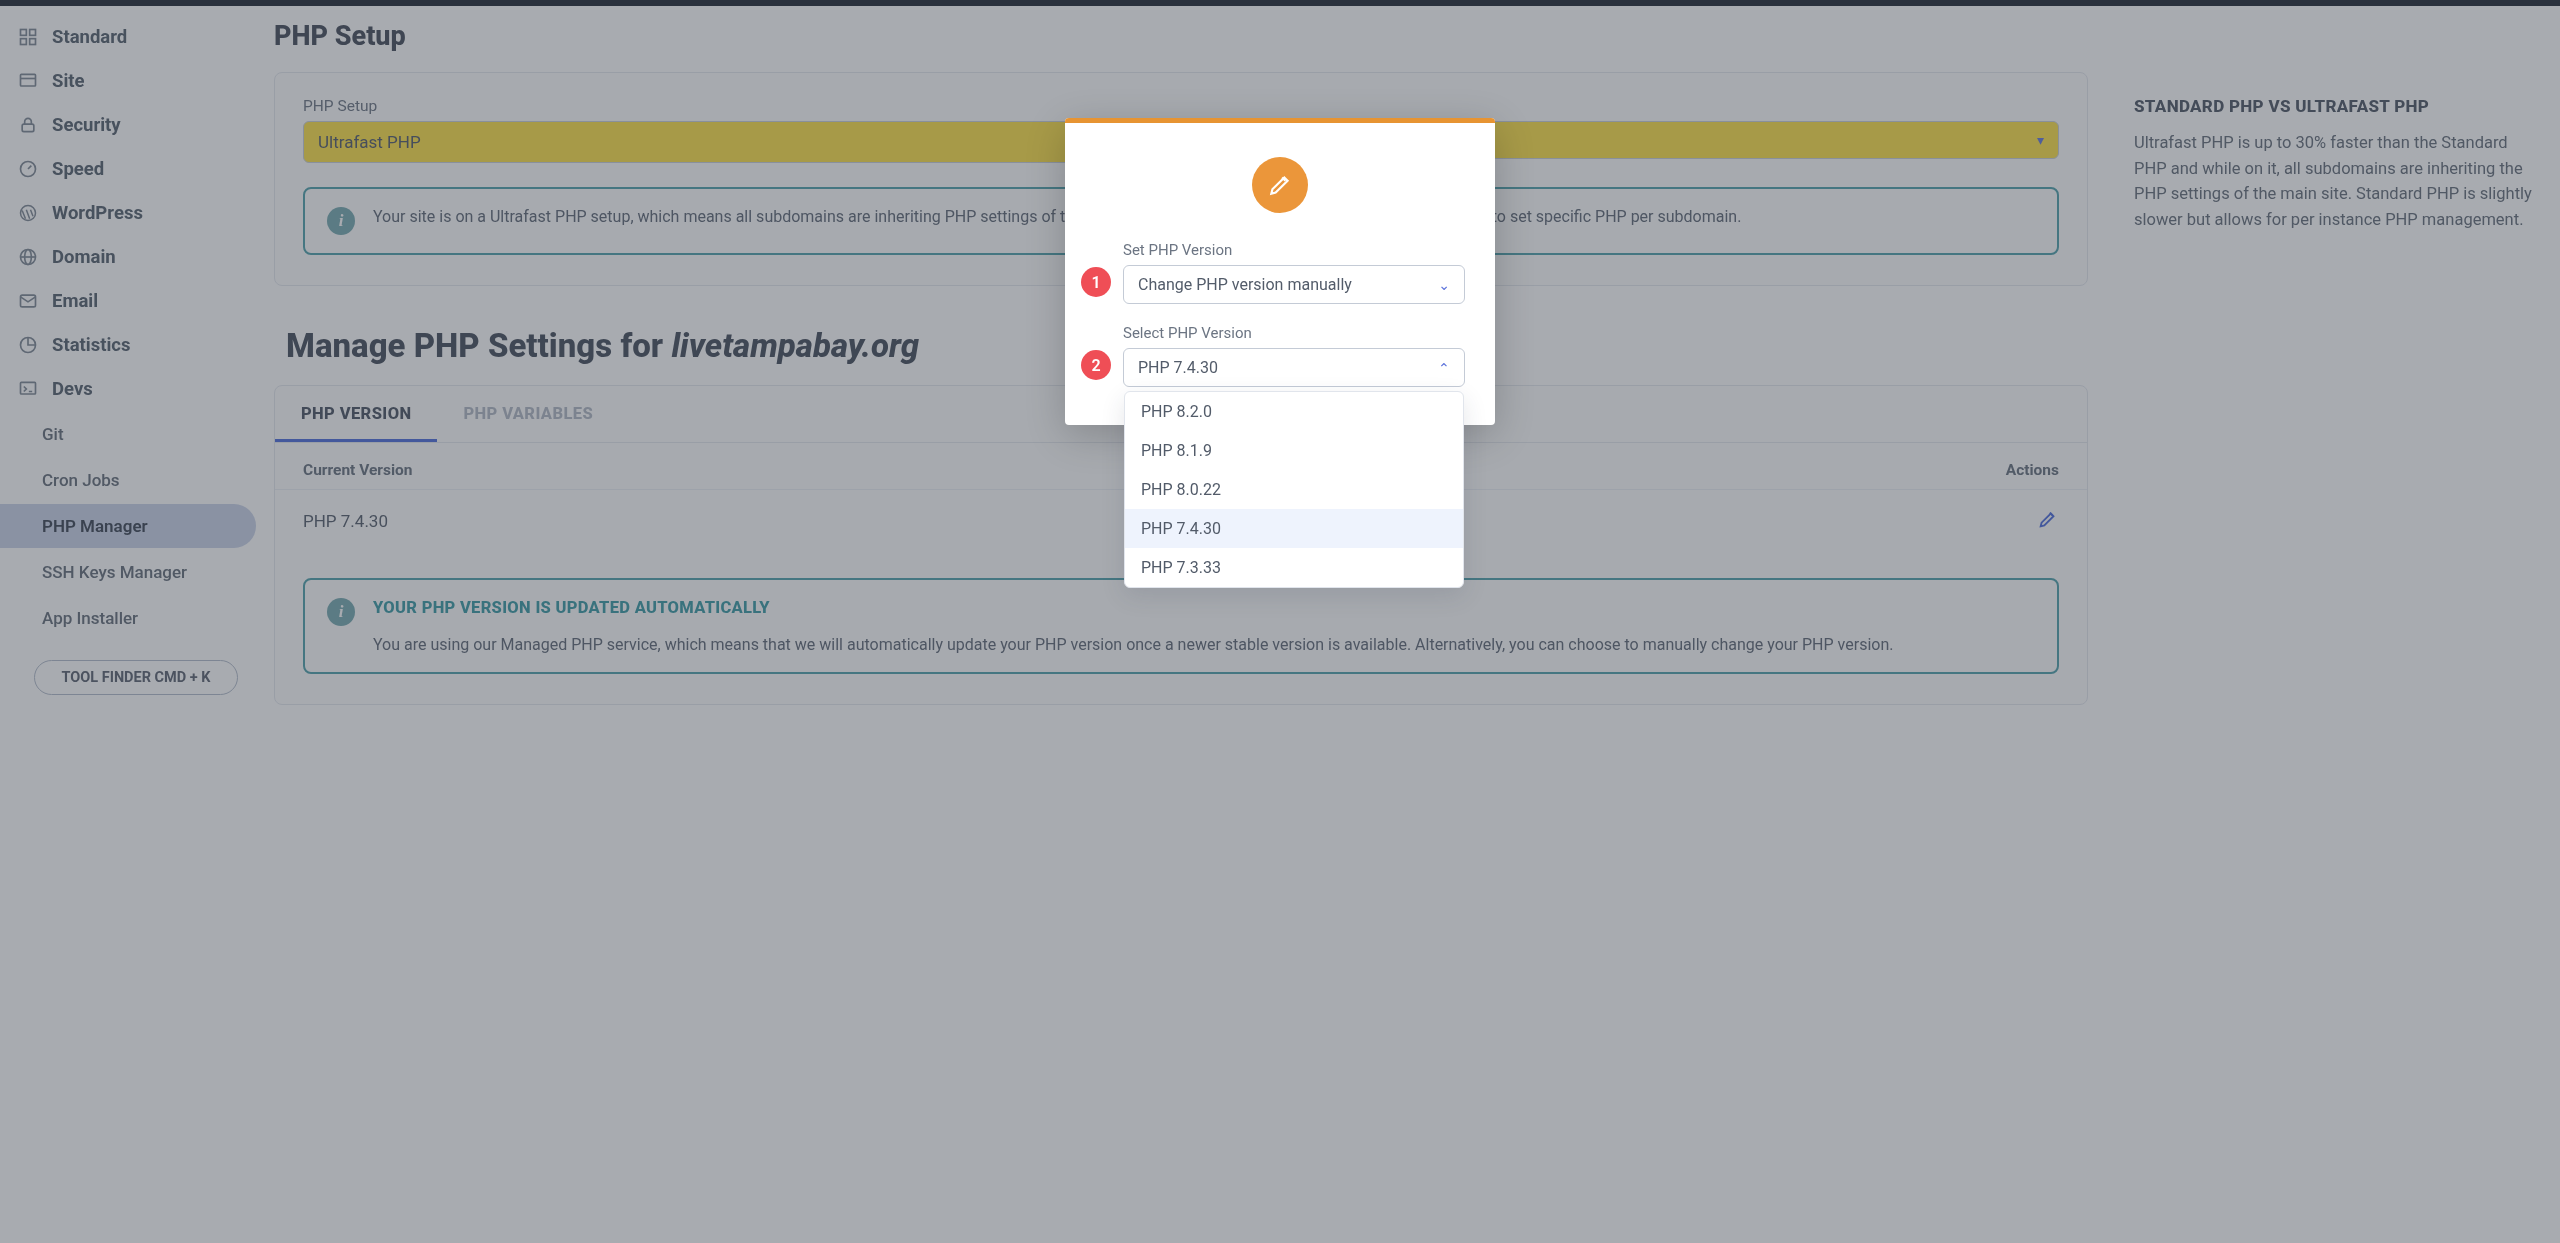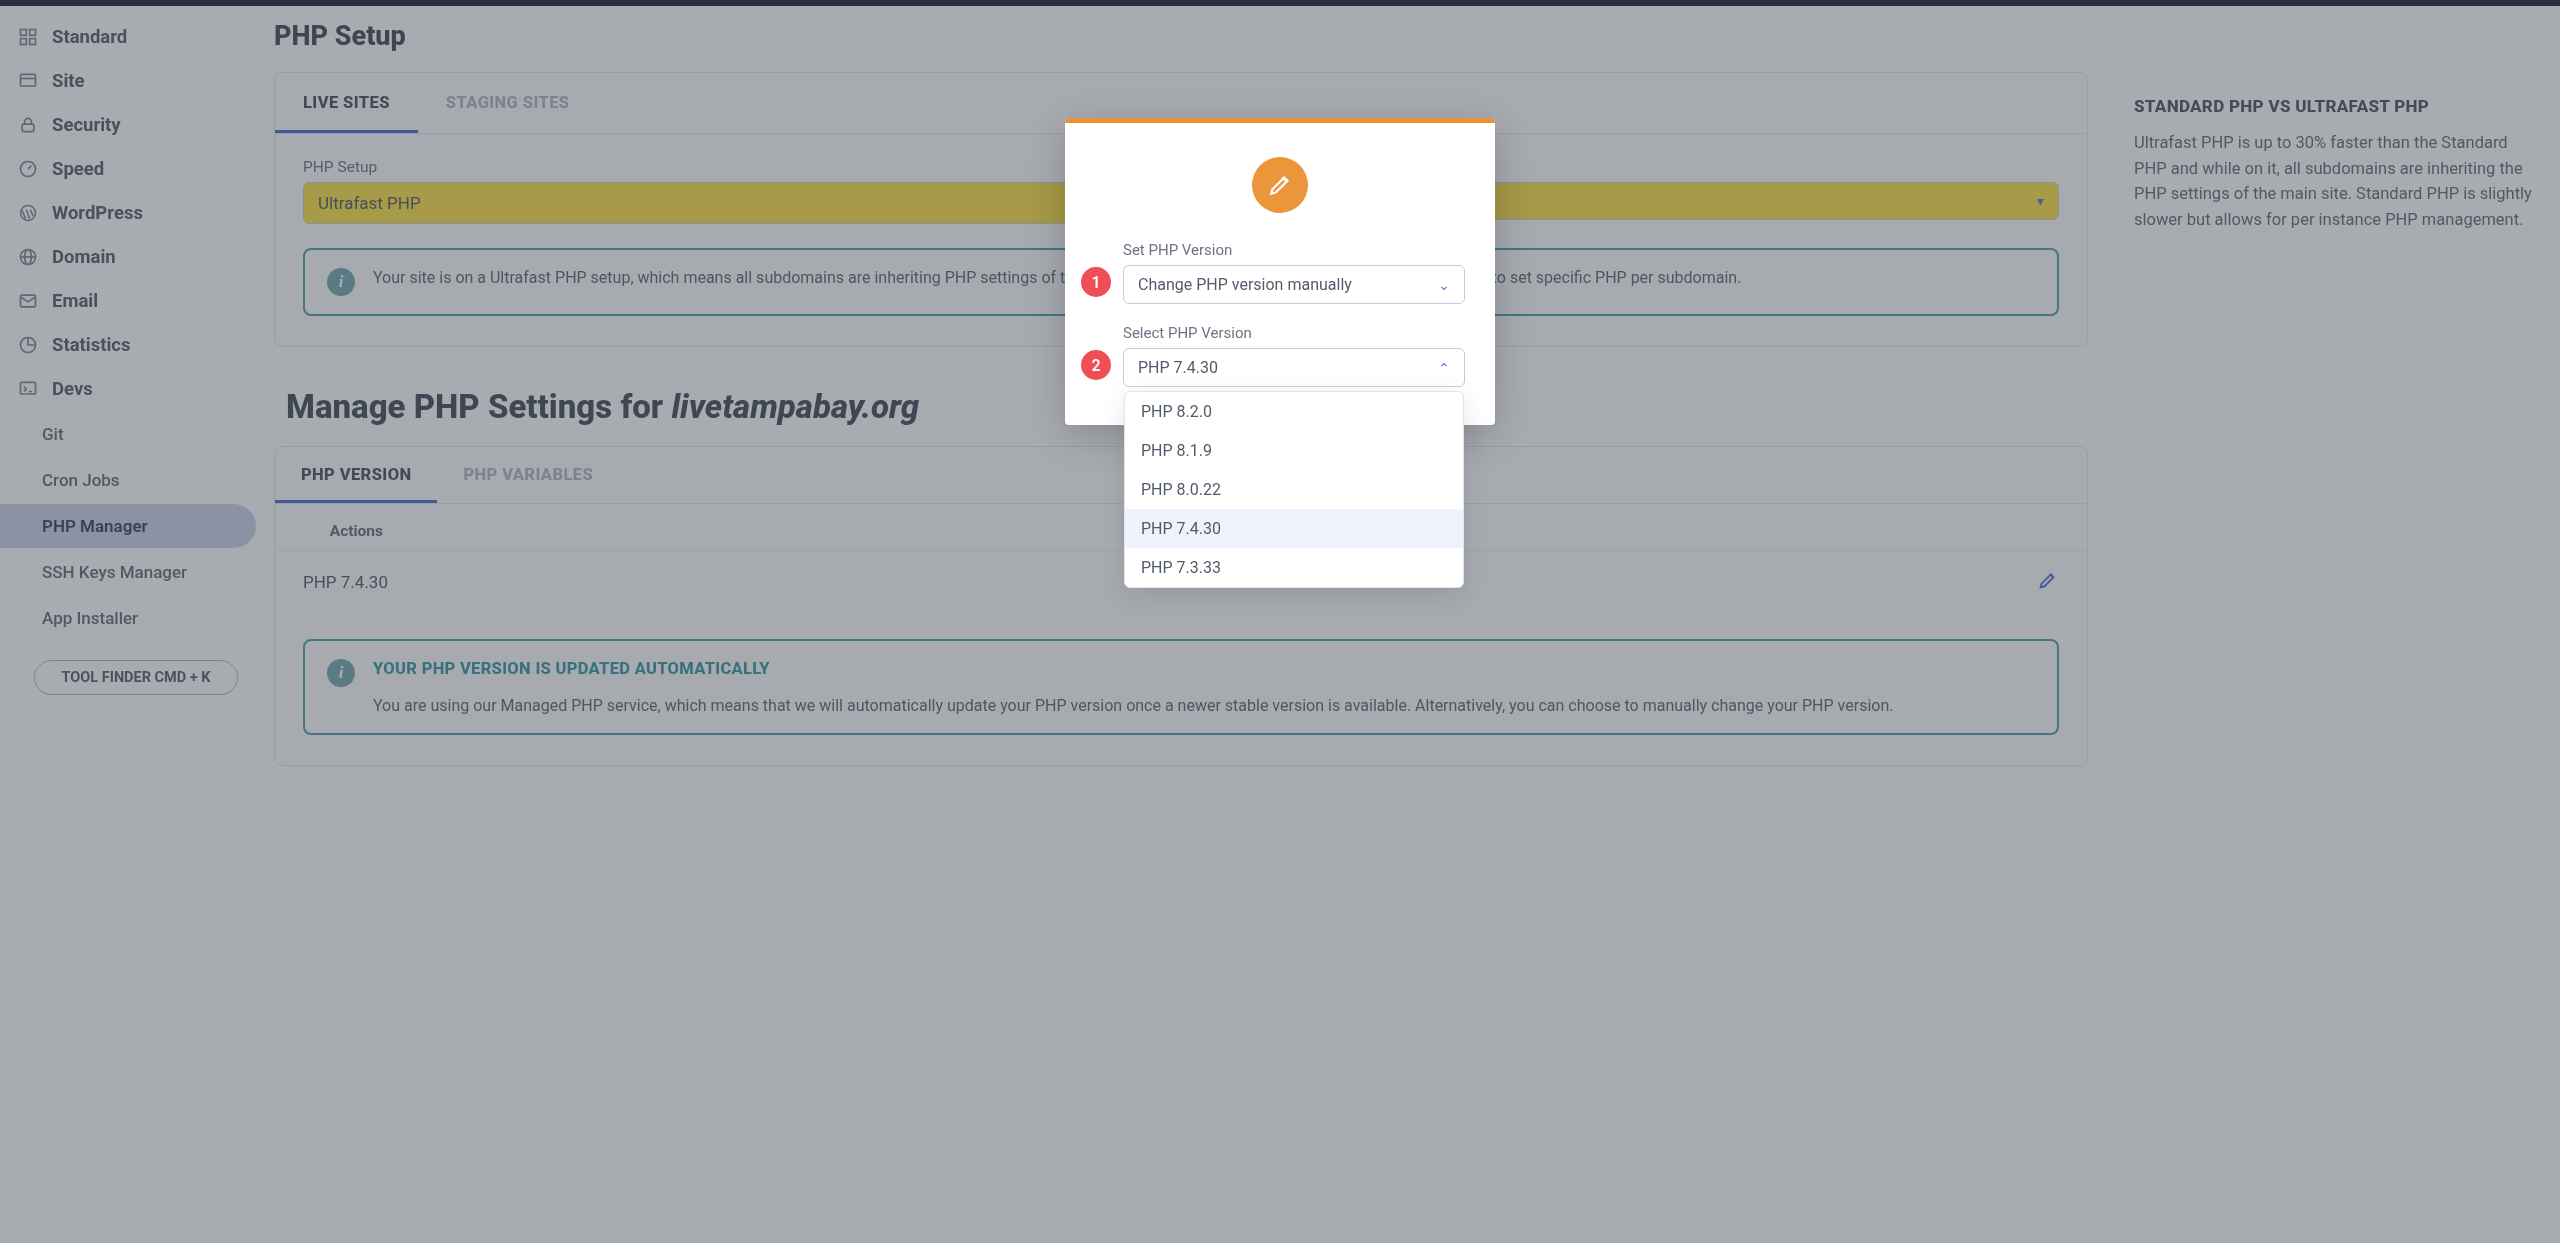--- a/index.html
+++ b/index.html
@@ -401,24 +401,20 @@
     <div class="toolfinder">TOOL FINDER CMD + K</div>
   </nav>
 
   <main class="main">
     <h1 class="page-title">PHP Setup</h1>
 
     <div class="cols">
       <div class="left-col">
 
         <div class="card">
-          <div class="tabs">
-            <div class="tab active">LIVE SITES</div>
-            <div class="tab">STAGING SITES</div>
-          </div>
           <div class="card-body">
             <div class="two-selects">
               <div>
                 <div class="label">PHP Setup</div>
                 <div class="select">
                   <span>Ultrafast PHP</span>
                   <span class="chev">▾</span>
                 </div>
               </div>
               <div>
@@ -439,20 +435,21 @@
         <h2 class="section-title">
           <span>Manage PHP Settings for </span><span class="site">livetampabay.org</span>
         </h2>
 
         <div class="card">
           <div class="tabs tabs2">
             <div class="tab active">PHP VERSION</div>
             <div class="tab">PHP VARIABLES</div>
           </div>
           <div class="table-head">
+            <div class="col1">Current Version</div>
             <div class="col2">Actions</div>
           </div>
           <div class="table-row">
             <div class="col1">PHP 7.4.30</div>
             <div class="col2">
               <span class="pen-btn">
                 <svg viewBox="0 0 24 24" width="22" height="22" fill="none" stroke="currentColor" stroke-width="2">
                     <path d="M4 20l4-1 10-10-3-3L5 16l-1 4z"></path>
                     <path d="M14 5l3 3"></path>
                   </svg>

